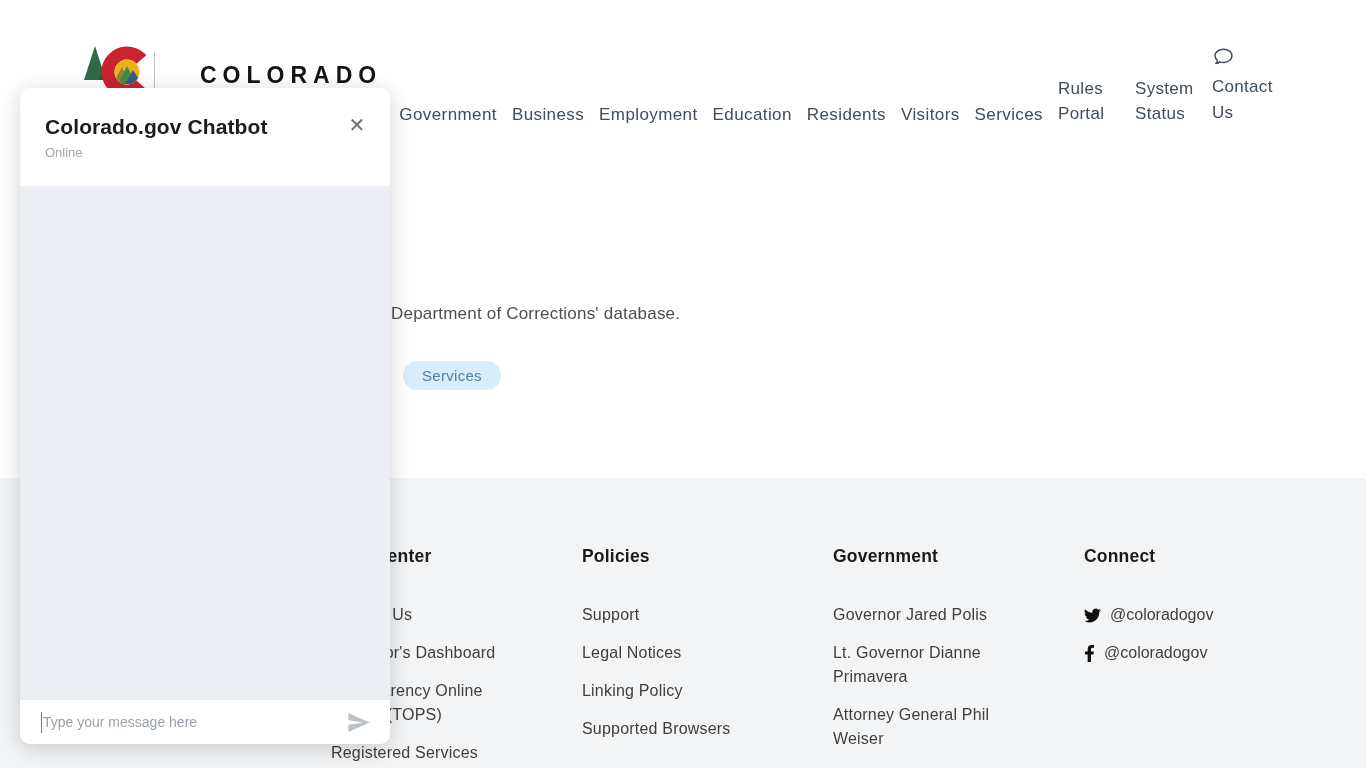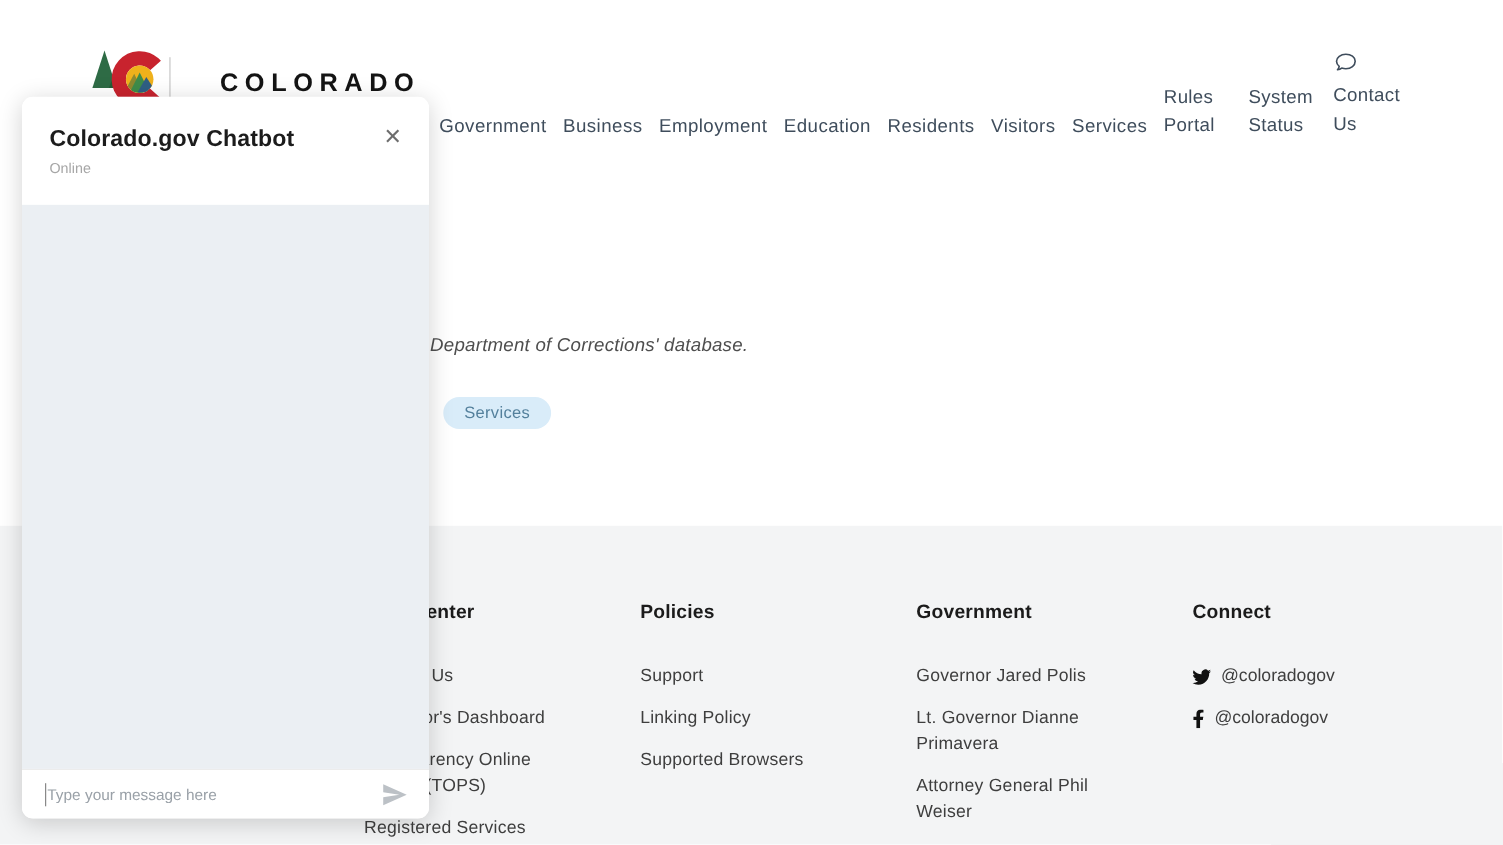--- a/index.html
+++ b/index.html
@@ -14,21 +14,21 @@
 
   
   .top-nav{position:absolute; top:46px; right:86px; height:80px; display:flex; align-items:flex-end; gap:15px; color:#3f4d5c;}
   .nav-link{font-size:17px; letter-spacing:0.4px; line-height:22px; white-space:nowrap; cursor:pointer;}
   .nav-stacked{width:62px; font-size:17px; letter-spacing:0.3px; line-height:25px; cursor:pointer;}
   .nav-contact{display:flex; flex-direction:column; align-items:flex-start; width:68px; cursor:pointer;}
   .nav-contact .bubble{margin-bottom:7px; margin-left:1px;}
   .nav-contact .label{font-size:17px; letter-spacing:0.3px; line-height:26px;}
 
   
-  .main-fragment{position:absolute; left:391px; top:304px; font-size:17px; color:#4e4e4e; letter-spacing:0.2px;font-style:italic;}
+  .main-fragment{position:absolute; left:391px; top:304px; font-size:17px; color:#4e4e4e; letter-spacing:0.2px;}
   .tag-pill{position:absolute; left:403px; top:361px; height:29px; line-height:29px; padding:0 19px; border-radius:15px; background:#d9ecf9; color:#54809c; font-size:15px; letter-spacing:0.3px; cursor:pointer;}
 
   
   .footer{position:absolute; left:0; top:478px; width:1366px; height:290px; background:#f3f4f5;}
   .footer-grid{position:absolute; left:80px; top:0; display:grid; grid-template-columns:repeat(5,251px);}
   .footer-heading{min-height:21px; margin-top:68px; font-size:17.5px; font-weight:700; color:#1b1b1b; letter-spacing:0.2px;}
   .footer-list{margin:36px 0 0; padding:0; list-style:none;}
   .footer-item{font-size:16px; color:#3e3e3e; line-height:24px; margin-bottom:14px; max-width:185px; letter-spacing:0.2px; cursor:pointer;}
   .push-down{margin-top:140px;}
   .social-row{display:flex; align-items:center; gap:9px; font-size:16px; color:#3e3e3e; line-height:24px; margin-bottom:14px; cursor:pointer;}
@@ -111,20 +111,21 @@
           <li class="footer-item">Governor's Dashboard</li>
           <li class="footer-item">Transparency Online Project (TOPS)</li>
           <li class="footer-item">Registered Services</li>
         </ul>
       </div>
 
       <div class="footer-col">
         <div class="footer-heading">Policies</div>
         <ul class="footer-list">
           <li class="footer-item">Support</li>
+          <li class="footer-item">Legal Notices</li>
           <li class="footer-item">Linking Policy</li>
           <li class="footer-item">Supported Browsers</li>
         </ul>
       </div>
 
       <div class="footer-col">
         <div class="footer-heading">Government</div>
         <ul class="footer-list">
           <li class="footer-item">Governor Jared Polis</li>
           <li class="footer-item">Lt. Governor Dianne Primavera</li>

